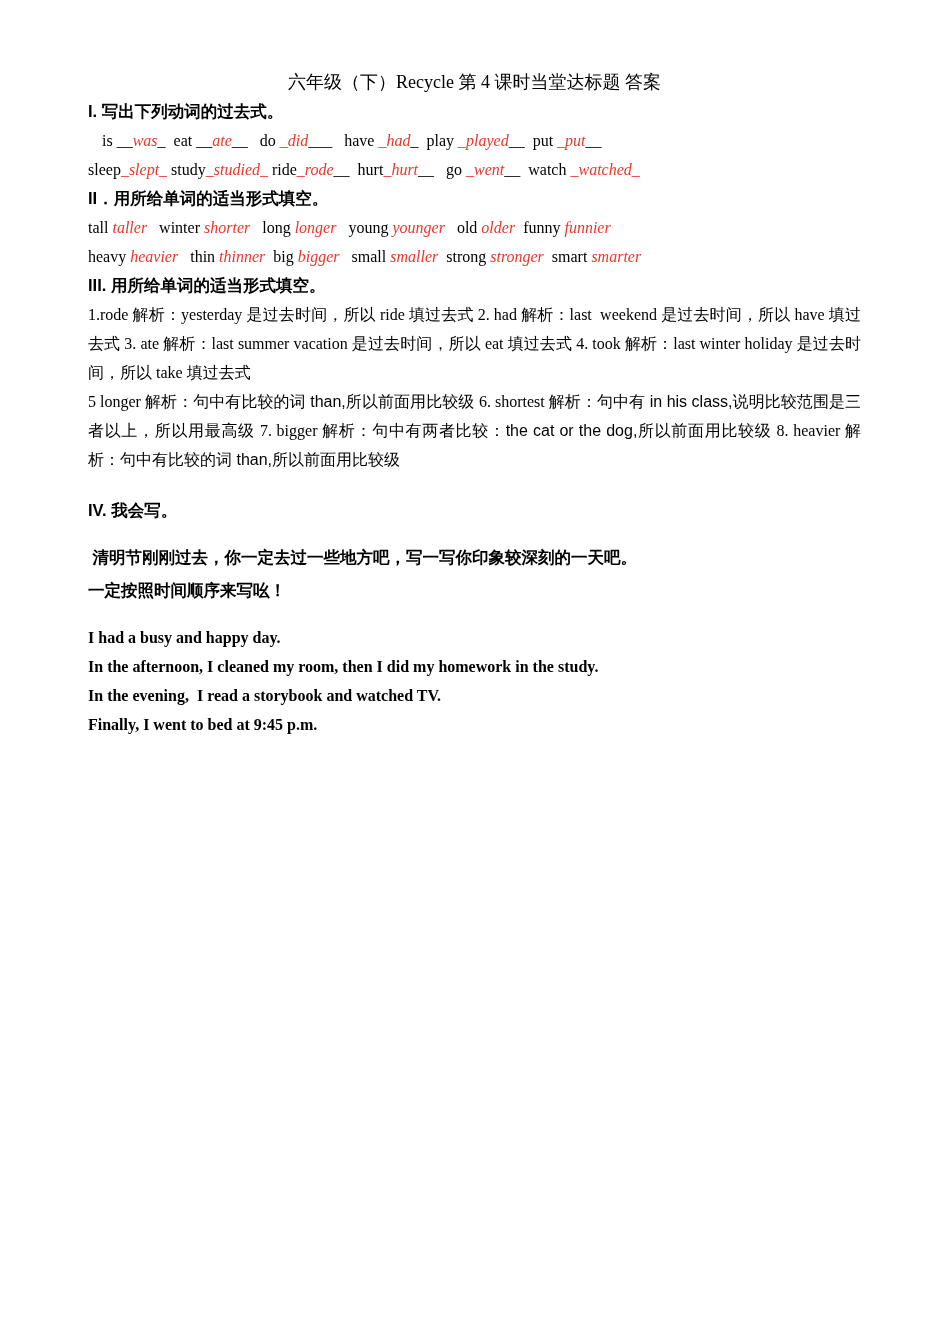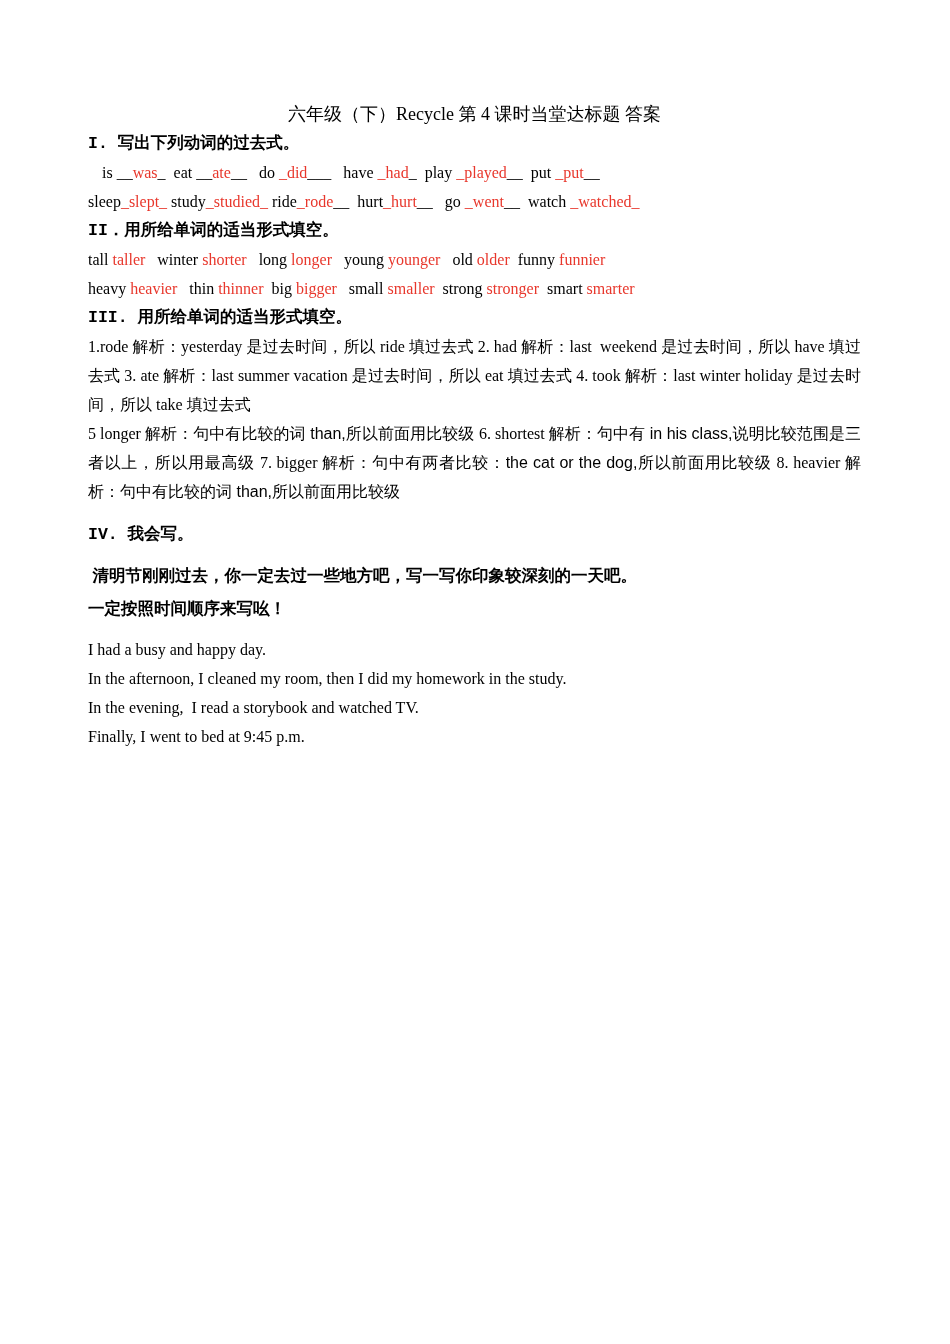--- a/index.html
+++ b/index.html
@@ -5,31 +5,31 @@
   * { margin: 0; padding: 0; box-sizing: border-box; }
   html, body { background: #ffffff; }
   body {
     width: 950px; height: 1344px;
     font-family: "Liberation Serif", "DejaVu Serif", serif;
     color: #000000;
     overflow: hidden;
   }
   .page {
     width: 945px; height: 1344px;
-    padding: 100px 84px 0 88px;
+    padding: 68px 84px 0 88px;
   }
   .title {
     text-align: center;
     font-size: 18px;
     font-weight: normal;
     line-height: 29px;
     white-space: pre-wrap;
   }
   .heading {
-    font-family: Liberation Mono, monospace;
+    font-family: Liberation Sans, sans-serif;
     font-weight: bold;
     font-size: 16.5px;
     line-height: 29px;
     white-space: pre-wrap;
   }
   .line {
     font-size: 16px;
     line-height: 29px;
     white-space: pre-wrap;
   }
@@ -41,30 +41,30 @@
     white-space: pre-wrap;
   }
   .prompt {
     font-family: "Liberation Sans", "DejaVu Sans", sans-serif;
     font-weight: bold;
     font-size: 16.5px;
     line-height: 29px;
     white-space: pre-wrap;
   }
   .essay-line {
-    font-weight: normal;
+    font-weight: bold;
     font-size: 16px;
     line-height: 29px;
     white-space: pre-wrap;
   }
-  .red { color: var(--red, #e8372c); }
+  .red { color: var(--red, #e8372c); font-style: italic; }
   .bold { font-weight: normal; }
   .hei { font-family: "Liberation Sans", "DejaVu Sans", sans-serif; }
-  .mt22 { margin-top: 14px; }
-  .mt7 { margin-top: 12px; }
+  .mt22 { margin-top: 22px; }
+  .mt7 { margin-top: 18px; }
   .mt4 { margin-top: 4px; }
 </style>
 </head>
 <body>
 
 <div class="page">
 
   <div class="title">六年级（下）Recycle 第 4 课时当堂达标题 答案</div>
 
   <div>

